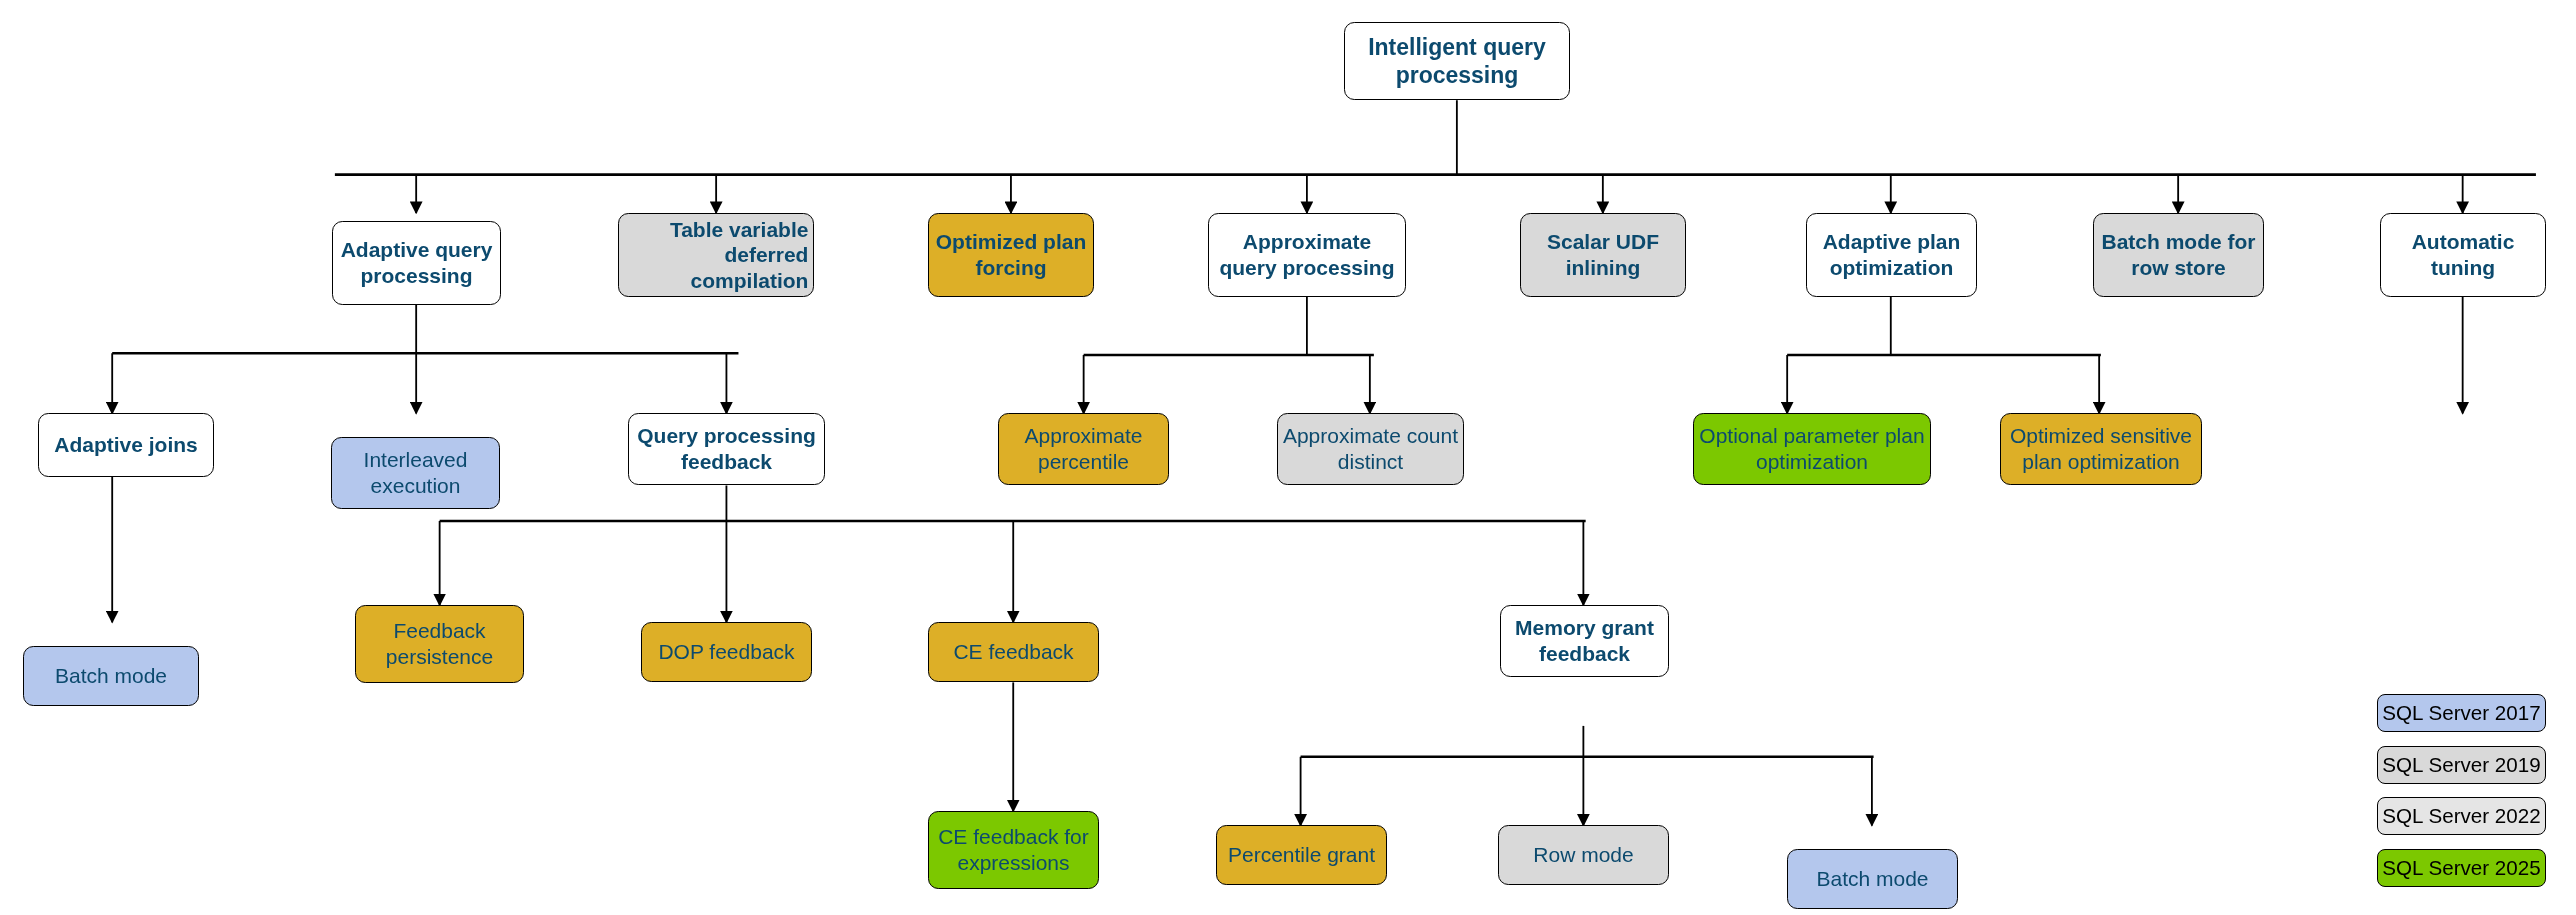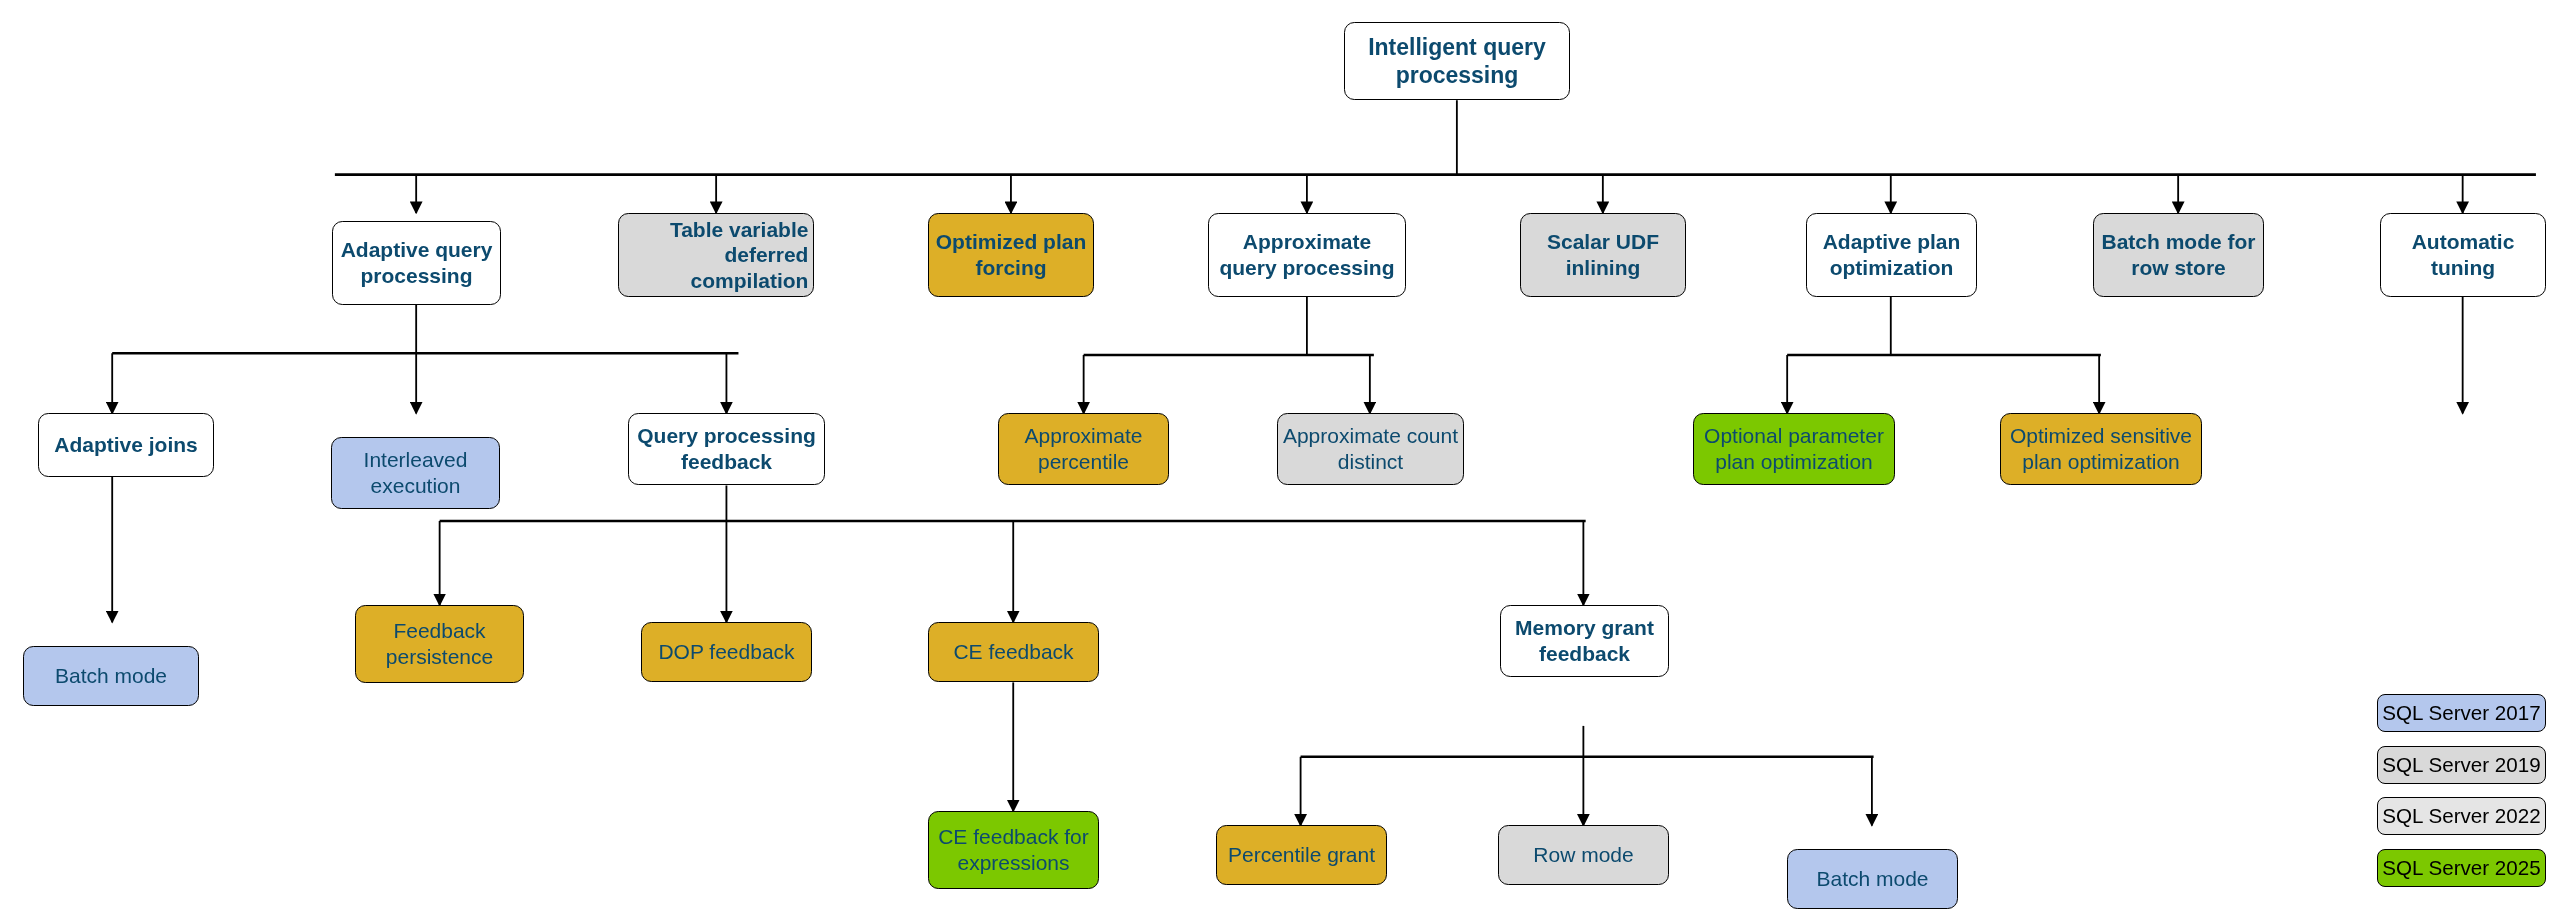--- a/index.html
+++ b/index.html
@@ -157,21 +157,21 @@
   <div class="node lvl3 bold white" style="left:38px; top:413px; width:176px; height:64px;">Adaptive joins</div>
 
   <div class="node lvl3 blue" style="left:331px; top:413px; width:169px; height:72px;">Interleaved execution</div>
 
   <div class="node lvl3 bold white" style="left:628px; top:413px; width:197px; height:72px;">Query processing feedback</div>
 
   <div class="node lvl3 orange" style="left:998px; top:413px; width:171px; height:72px;">Approximate percentile</div>
 
   <div class="node lvl3 grey" style="left:1277px; top:413px; width:187px; height:72px;">Approximate count distinct</div>
 
-  <div class="node lvl3 green" style="left:1693px; top:413px; width:202px; height:72px;">Optional parameter plan optimization</div>
+  <div class="node lvl3 green" style="left:1693px; top:413px; width:238px; height:72px;">Optional parameter plan optimization</div>
 
   <div class="node lvl3 orange" style="left:2000px; top:413px; width:202px; height:72px;">Optimized sensitive plan optimization</div>
 
 
   <div class="node lvl3 blue" style="left:23px; top:622px; width:176px; height:60px;">Batch mode</div>
 
   <div class="node lvl3 orange" style="left:355px; top:605px; width:169px; height:78px;">Feedback persistence</div>
 
   <div class="node lvl3 orange" style="left:641px; top:622px; width:171px; height:60px;">DOP feedback</div>
 

